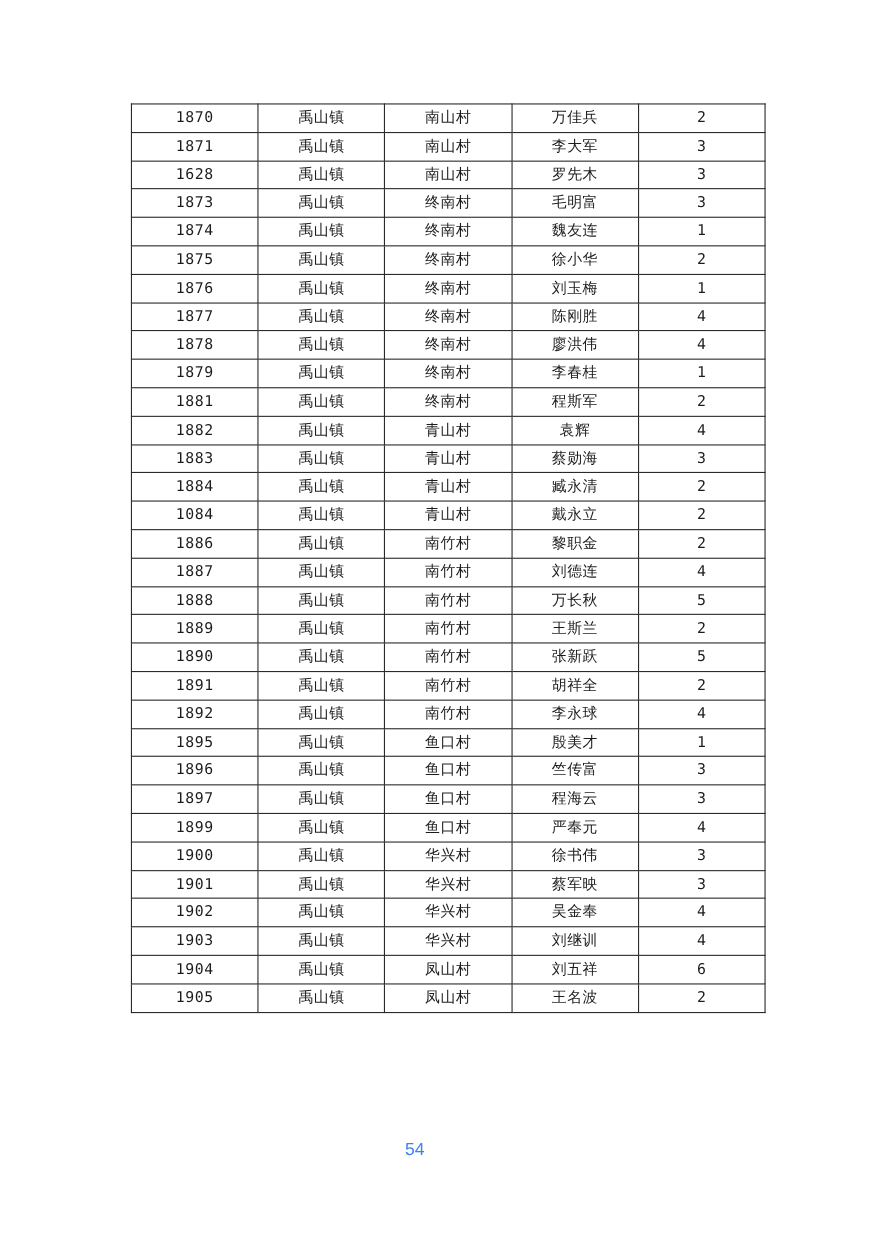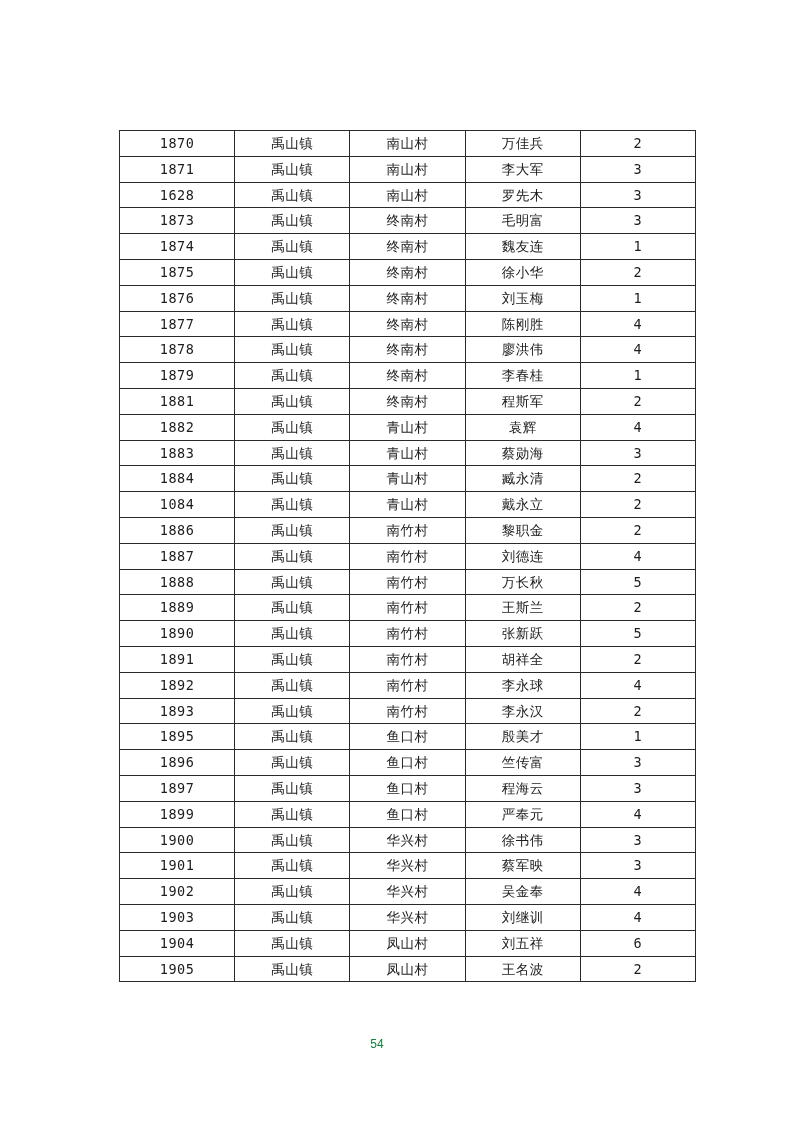--- a/index.html
+++ b/index.html
@@ -23,21 +23,20 @@
     background: #ffffff;
     overflow: hidden;
   }
   table.roster {
     position: absolute;
     left: 119px;
     top: 94px;
     width: 577px;
     border-collapse: collapse;
     table-layout: fixed;
-    margin-top: 36px;
   }
   table.roster td {
     border: 1px solid #2a2a2a;
     height: 24.8px;
     padding: 0;
     text-align: center;
     vertical-align: middle;
     font-family: "DejaVu Sans Mono", "DejaVu Sans", monospace;
     font-size: 13.5px;
     line-height: 24.8px;
@@ -47,22 +46,22 @@
     overflow: hidden;
   }
   table.roster col { width: 20%; }
   .page-number {
     position: absolute;
     top: 1037px;
     left: 0;
     width: 754px;
     text-align: center;
     font-family: "Liberation Sans", sans-serif;
-    font-size: 12px;
-    color: #15803d;
+    font-size: 16px;
+    color: #3b82f6;
   }
 </style>
 </head>
 <body>
 
 <div class="doc-page">
 
   <table class="roster">
     <colgroup>
       <col>
@@ -220,27 +219,20 @@
           <td>2</td>
         </tr>
         <tr>
           <td>1892</td>
           <td>禹山镇</td>
           <td>南竹村</td>
           <td>李永球</td>
           <td>4</td>
         </tr>
         <tr>
-          <td>1893</td>
-          <td>禹山镇</td>
-          <td>南竹村</td>
-          <td>李永汉</td>
-          <td>2</td>
-        </tr>
-        <tr>
           <td>1895</td>
           <td>禹山镇</td>
           <td>鱼口村</td>
           <td>殷美才</td>
           <td>1</td>
         </tr>
         <tr>
           <td>1896</td>
           <td>禹山镇</td>
           <td>鱼口村</td>

